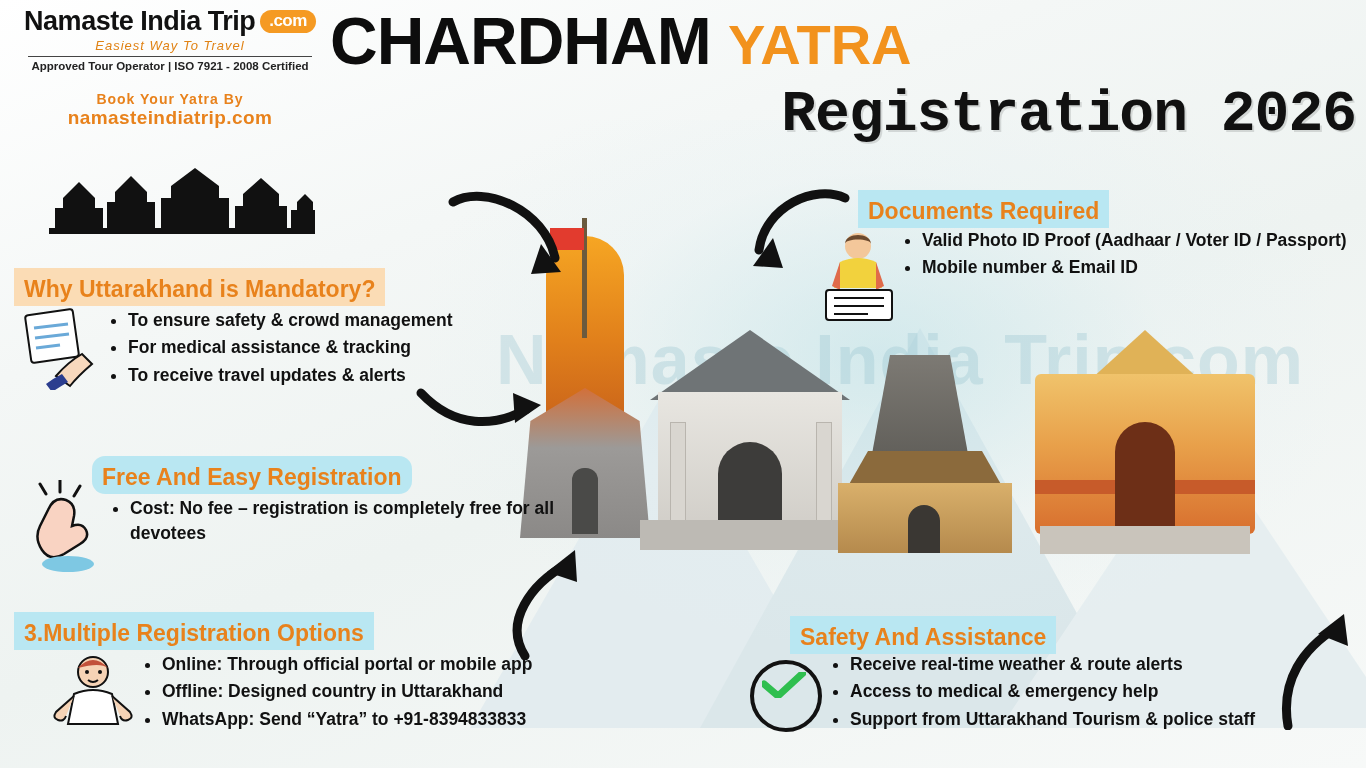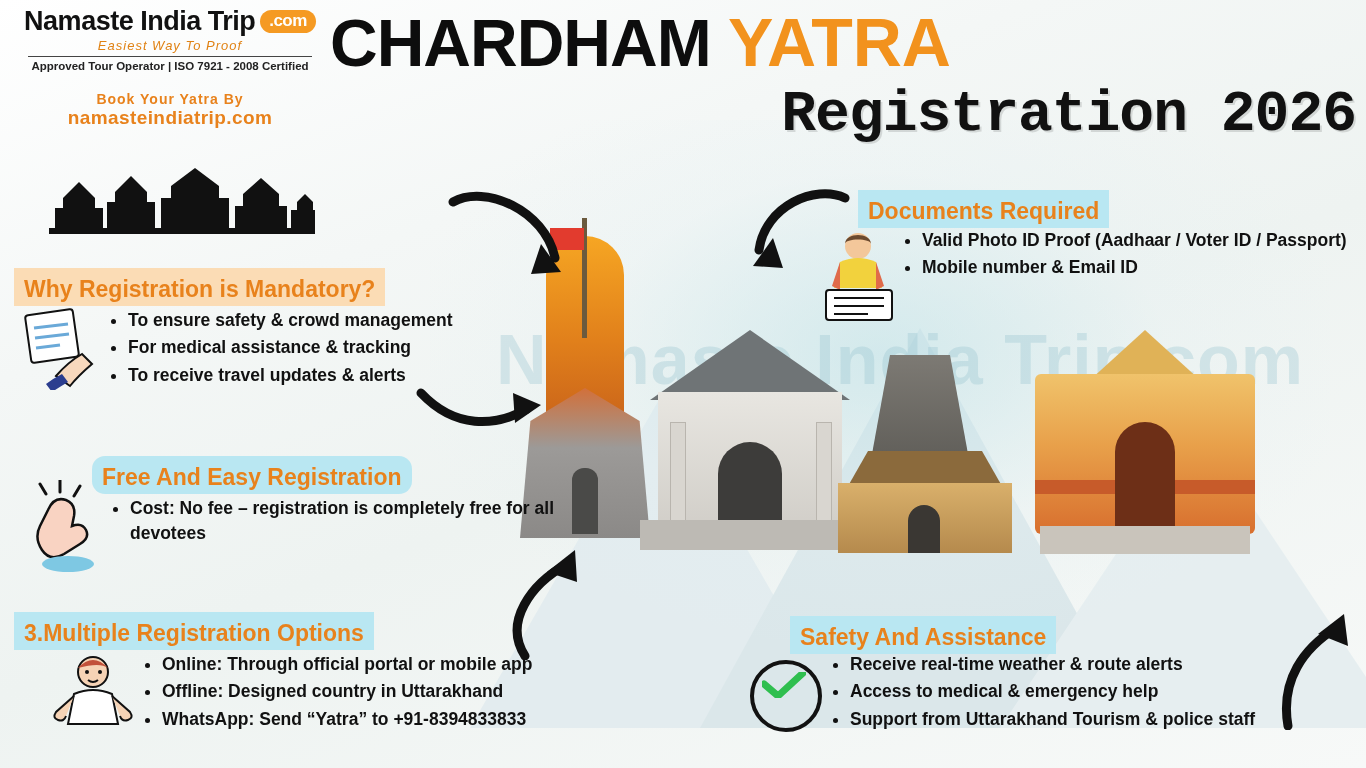--- a/index.html
+++ b/index.html
@@ -94,21 +94,21 @@
   .title-main {
     position: absolute;
     left: 330px; top: 8px;
     font-size: 66px;
     font-weight: 800;
     color: #0d0d0d;
     letter-spacing: -1px;
     line-height: 1;
     white-space: nowrap;
   }
-  .title-main .yatra { color: #f2921d; font-size: 68px; letter-spacing: 0px; text-align: right; }
+  .title-main .yatra { color: #f2921d; font-size: 56px; letter-spacing: 0px; text-align: right; }
   .title-sub {
     position: absolute;
     right: 10px; top: 86px;
     font-size: 58px;
     font-weight: 800;
     color: #111;
     letter-spacing: -1px;
     line-height: 1;
     text-shadow: 2px 2px 0 rgba(0,0,0,0.12);
     white-space: nowrap;
@@ -206,21 +206,21 @@
   <div class="bg-layer">
     <div class="mtn a"></div>
     <div class="mtn b"></div>
     <div class="mtn c"></div>
     <div class="haze"></div>
     <div class="watermark">Namaste India Trip.com</div>
   </div>
 
   <div class="logo-block">
     <div class="logo-name"><span>Namaste India Trip</span><span class="dotcom">.com</span></div>
-    <div class="logo-tag">Easiest Way To Proof</div>
+    <div class="logo-tag">Easiest Way To Travel</div>
     <div class="logo-rule"></div>
     <div class="logo-cert">Approved Tour Operator | ISO 7921 - 2008 Certified</div>
     <div class="logo-book">Book Your Yatra By</div>
     <div class="logo-site">namasteindiatrip.com</div>
   </div>
 
   <svg class="silh" viewBox="0 0 270 66">
     <path fill="#111" d="M10 66 V40 H18 V30 L34 14 L50 30 V40 H58 V66 Z"></path>
     <path fill="#111" d="M62 66 V34 H70 V24 L86 8 L102 24 V34 H110 V66 Z"></path>
     <path fill="#111" d="M116 66 V30 H126 V18 L150 0 L174 18 V30 H184 V66 Z"></path>
@@ -297,21 +297,21 @@
     <path d="M27 16 C27 4, 53 4, 53 16 C53 10, 27 10, 27 16 Z" fill="#6b4a2f"></path>
     <path d="M22 34 q18 -8 36 0 l6 26 h-48 Z" fill="#f2d23d"></path>
     <path d="M22 34 l-8 24 8 4 Z" fill="#e06b4a"></path>
     <path d="M58 34 l8 24 -8 4 Z" fill="#e06b4a"></path>
     <rect x="8" y="62" width="66" height="30" rx="3" fill="#ffffff" stroke="#111" stroke-width="2"></rect>
     <line x1="16" y1="70" x2="66" y2="70" stroke="#111" stroke-width="2"></line>
     <line x1="16" y1="78" x2="66" y2="78" stroke="#111" stroke-width="2"></line>
     <line x1="16" y1="86" x2="50" y2="86" stroke="#111" stroke-width="2"></line>
   </svg>
 
-  <div class="sec-head hl-orange" style="left:14px; top:268px;">Why Registration is Mandatory?</div>
+  <div class="sec-head hl-orange" style="left:14px; top:268px;">Why Uttarakhand is Mandatory?</div>
   <ul class="bullets" style="left:106px; top:308px; width:460px;">
     <li>To ensure safety &amp; crowd management</li>
     <li>For medical assistance &amp; tracking</li>
     <li>To receive travel updates &amp; alerts</li>
   </ul>
   <svg class="ill" style="left:20px; top:306px; width:84px; height:84px;" viewBox="0 0 84 84">
     <rect x="8" y="6" width="48" height="48" rx="3" fill="#ffffff" stroke="#111" stroke-width="2" transform="rotate(-8 32 30)"></rect>
     <line x1="14" y1="22" x2="48" y2="18" stroke="#6aa9d8" stroke-width="3"></line>
     <line x1="15" y1="32" x2="49" y2="28" stroke="#6aa9d8" stroke-width="3"></line>
     <line x1="16" y1="42" x2="40" y2="39" stroke="#6aa9d8" stroke-width="3"></line>

